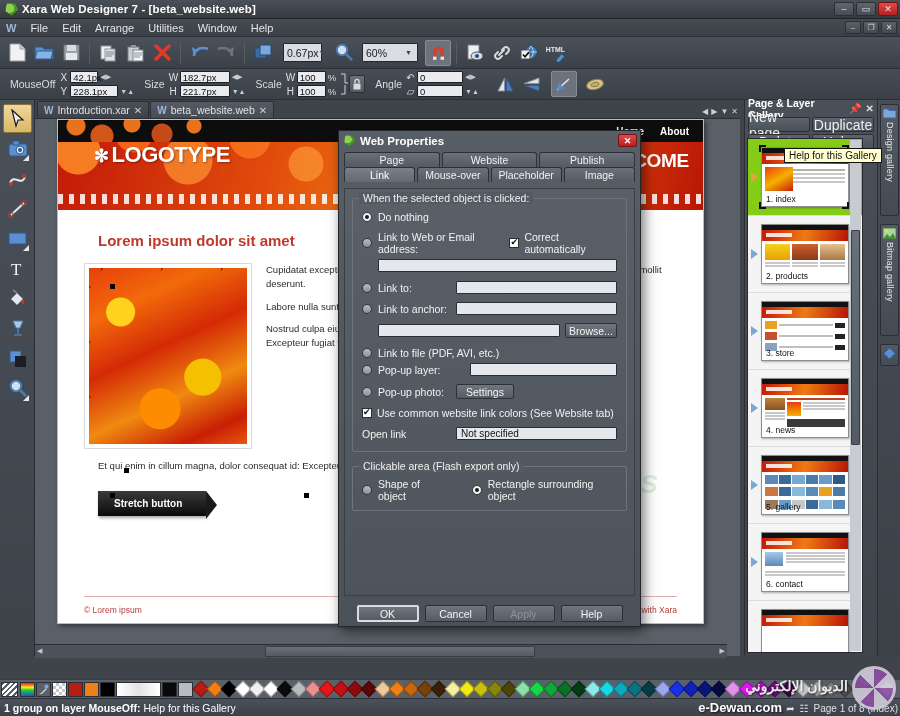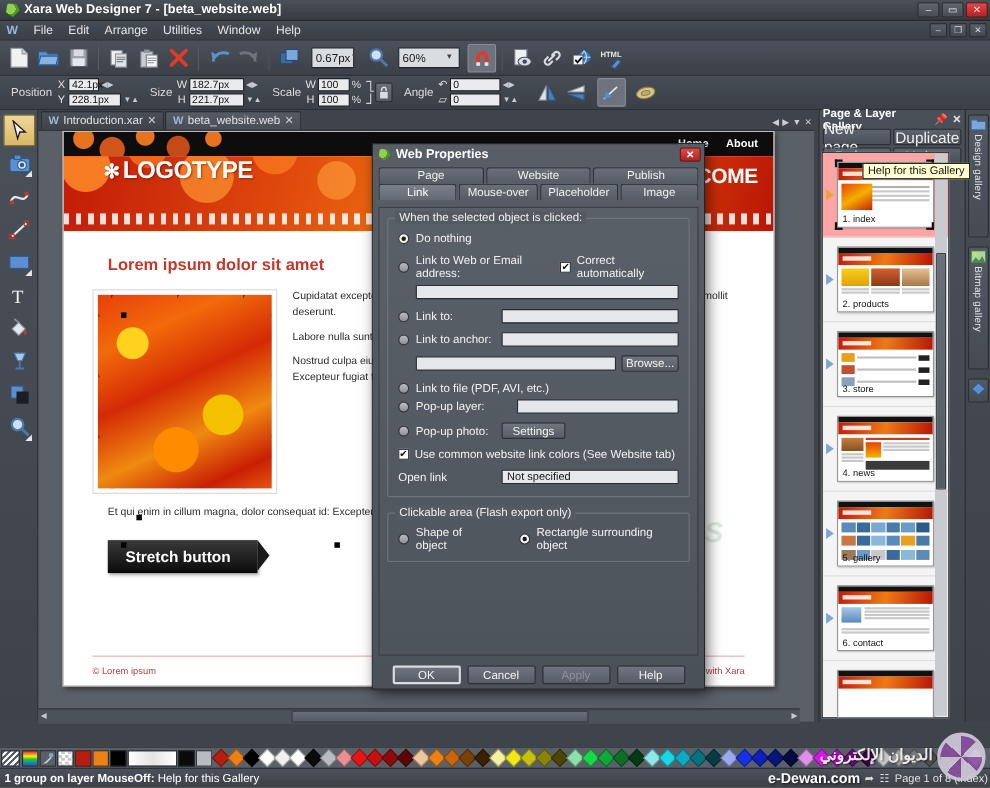--- a/index.html
+++ b/index.html
@@ -200,21 +200,21 @@
       radial-gradient(circle at 72% 62%, #f5c000 0 18px, transparent 19px),
       radial-gradient(circle at 45% 80%, #ff8c00 0 20px, transparent 21px),
       linear-gradient(155deg,#e8400a 0%,#f26a0a 22%,#d42a06 45%,#f08a10 68%,#c81f04 88%,#e85510 100%);
   }
   .site-text { font-size:9.5px; color:#2b2b2b; line-height:1.45; flex:1; }
   .site-text p { margin:0 0 9px 0; }
   .site-para-wide { font-size:9.5px; color:#2b2b2b; line-height:1.45; margin:10px 0 0 14px; }
   .stretch-btn {
     margin:18px 0 0 14px; display:inline-block; position:relative;
     background:linear-gradient(#3a3a3a,#0a0a0a); color:#fff;
-    font-size:14px; font-weight:bold; padding:7px 24px 7px 16px;
+    font-size:10px; font-weight:bold; padding:7px 24px 7px 16px;
     box-shadow:1px 2px 3px rgba(0,0,0,.35);
   }
   .stretch-btn::after {
     content:""; position:absolute; right:-11px; top:0; width:0;height:0;
     border-top:14px solid transparent; border-bottom:14px solid transparent;
     border-left:11px solid #1a1a1a;
   }
   .site-rule { position:absolute; left:26px; right:26px; bottom:26px; height:1px; background:#e0b0b0; }
   .site-footer {
     position:absolute; left:26px; right:26px; bottom:8px;
@@ -255,21 +255,21 @@
     display:flex;align-items:center;justify-content:center;
   }
   .gal-list {
     position:absolute; left:2px; top:38px; width:116px; bottom:3px;
     background:#f4f4f4; border:1px solid #26292e; overflow:hidden;
   }
   .gal-item {
     position:relative; height:77px; border-bottom:1px solid #dcdcdc;
     display:flex; align-items:center; padding-left:13px;
   }
-  .gal-item.sel { background:#fca5a5; }
+  .gal-item.sel { background:#84cc16; }
   .gal-item .tri {
     position:absolute; left:3px; top:33px; width:0;height:0;
     border-top:5px solid transparent; border-bottom:5px solid transparent;
     border-left:7px solid #7da7d0;
   }
   .gal-item.sel .tri { border-left-color:#e8a33a; }
   .thumb {
     width:88px; height:60px; background:#fff; border:1px solid #8d8d8d;
     box-shadow:1px 1px 2px rgba(0,0,0,.3); position:relative; overflow:hidden;
   }
@@ -584,21 +584,21 @@
     </div>
     <div class="tb-btn">
       <svg width="26" height="18" viewBox="0 0 26 18">
           <text x="2" y="8" font-size="7.5" font-weight="bold" fill="#e8e8e8" font-family="Liberation Sans, sans-serif">HTML</text>
           <path d="M13 17l6-7 3 2.5-6 7z" fill="#5b8fd0" stroke="#2f5a8f"></path>
         </svg>
     </div>
   </div>
 
   <div class="toolbar2">
-    <span class="lbl">Position</span>
+    <span class="lbl">MouseOff</span>
     <div class="field-pair">
       <div class="field-row">
         <span class="field-key">X</span>
         <span class="tbox" style="width:28px;">42.1px</span>
         <span class="spin">◀▶</span>
       </div>
       <div class="field-row">
         <span class="field-key">Y</span>
         <span class="tbox" style="width:48px;">228.1px</span>
         <span class="spin">▼▲</span>

